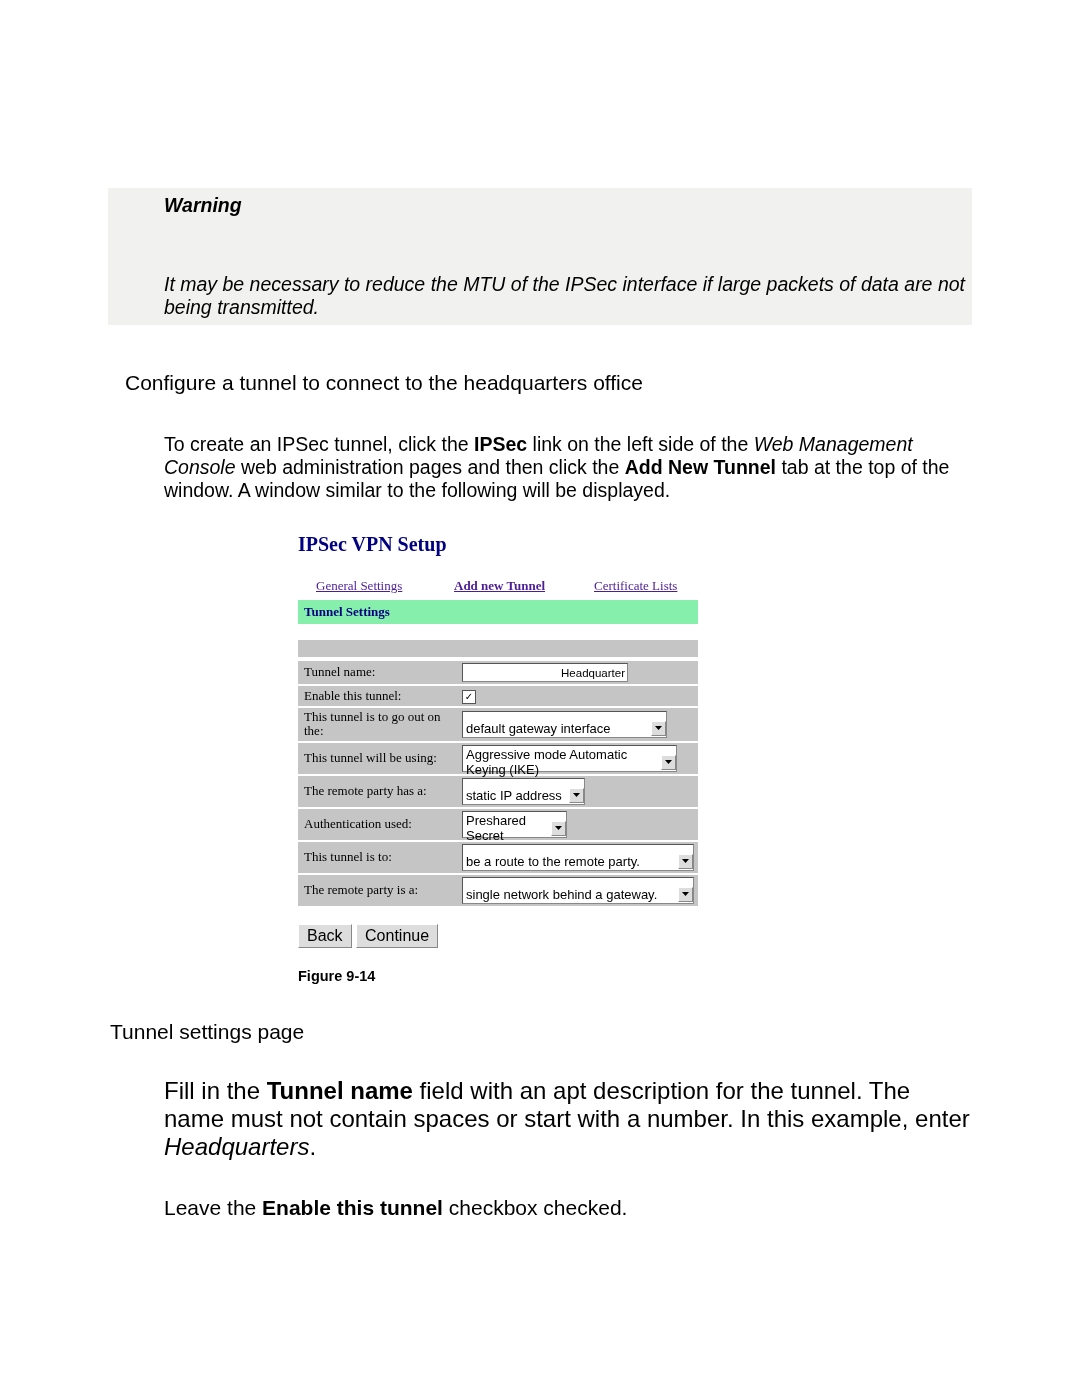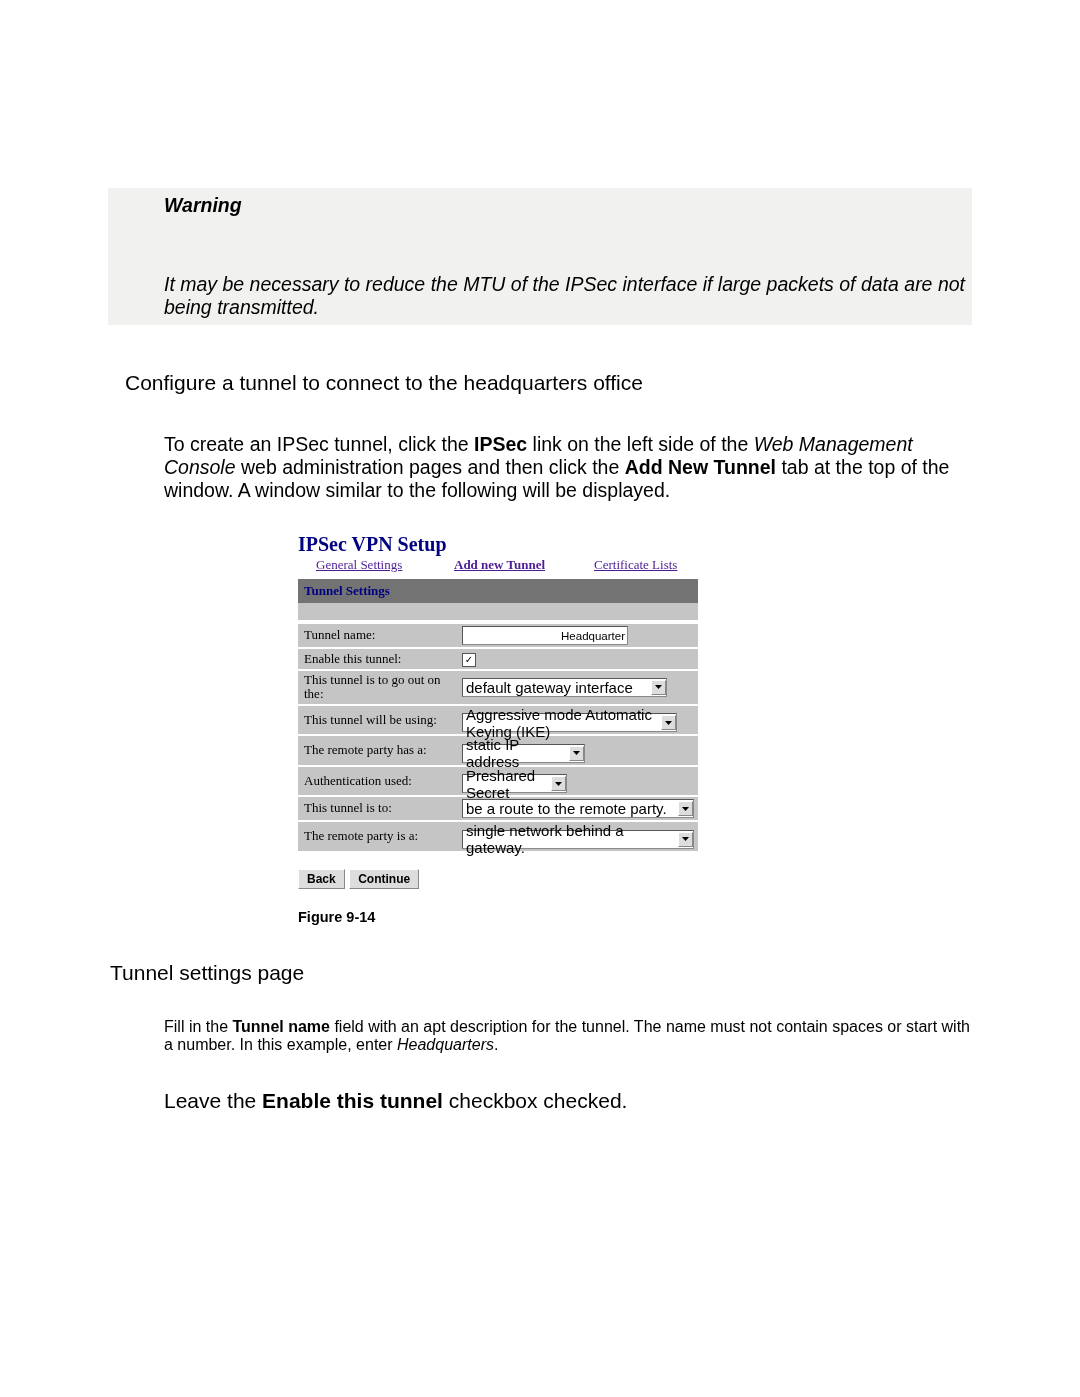--- a/index.html
+++ b/index.html
@@ -39,21 +39,21 @@
     margin-left: 17px;
   }
   .para {
     font-size: 19.5px;
     margin-top: 38px;
     margin-left: 56px;
     line-height: 1.18;
     padding-right: 6px;
   }
   .para2 {
-    font-size: 16px;
+    font-size: 24px;
     margin-top: 33px;
     margin-left: 56px;
     line-height: 1.18;
   }
   .para3 {
     font-size: 21px;
     margin-top: 34px;
     margin-left: 56px;
     line-height: 1.18;
   }
@@ -69,45 +69,45 @@
   .figure-wrap {
     margin-top: 31px;
     margin-left: 190px;
     width: 400px;
   }
   .setup-title {
     font-family: "Times New Roman", Times, serif;
     color: #000080;
     font-weight: bold;
     font-size: 20px;
-    margin-bottom: 1px;
+    margin-bottom: 22px;
   }
   .tabbar {
     display: flex;
     font-family: "Times New Roman", Times, serif;
     font-size: 13px;
     padding-left: 18px;
     gap: 0;
     margin-bottom: 6px;
   }
   .tabbar a {
     color: #4c1d95;
     text-decoration: underline;
   }
   .tab-general { width: 138px; }
   .tab-add { width: 140px; font-weight: bold; }
   .tab-cert { }
   .section-hdr {
-    background: #737373;
+    background: #86efac;
     font-family: "Times New Roman", Times, serif;
     font-weight: bold;
     font-size: 13px;
     color: #000080;
     padding: 4px 6px;
-    margin-bottom: 0;
+    margin-bottom: 16px;
   }
   .blank-row {
     background: #c5c5c5;
     height: 17px;
     margin-bottom: 2px;
   }
   table.form {
     width: 100%;
     border-collapse: separate;
     border-spacing: 0 2px;
@@ -138,24 +138,24 @@
   }
   .select {
     display: inline-flex;
     align-items: center;
     background: #fff;
     border: 1px solid #888;
     border-top-color: #555;
     border-left-color: #555;
     height: 17px;
     font-family: Arial, sans-serif;
-    font-size: 15px;
+    font-size: 13px;
     box-sizing: content-box;
     position: relative;
-    padding: 0 0 0 3px;
+    padding: 8px 0 0 3px;
   }
   .select .sel-arrow {
     width: 15px;
     height: 15px;
     margin-left: 3px;
     background: #ddd;
     border: 1px solid #888;
     border-top-color: #fff;
     border-left-color: #fff;
     display: inline-flex;
@@ -171,28 +171,27 @@
     display: inline-flex;
     align-items: center;
     justify-content: center;
     font-size: 10px;
     line-height: 1;
     box-sizing: content-box;
   }
   .btnrow { margin-top: 16px; }
   .btn {
     font-family: Arial, sans-serif;
-    font-size: 12px;
+    font-size: 16px;
     padding: 2px 8px;
     background: #ddd;
     border: 1px solid #888;
     border-top-color: #fff;
     border-left-color: #fff;
     cursor: pointer;
-    font-weight: bold;
   }
   .fig-caption {
     font-weight: bold;
     font-size: 14.5px;
     text-align: left;
     margin-top: 20px;
     width: 400px;
   }
 </style>
 </head>

